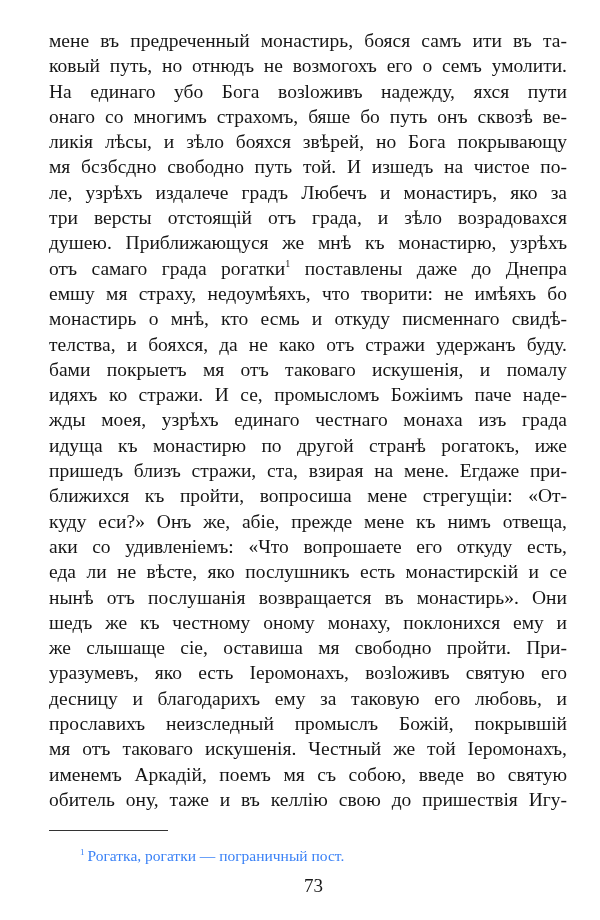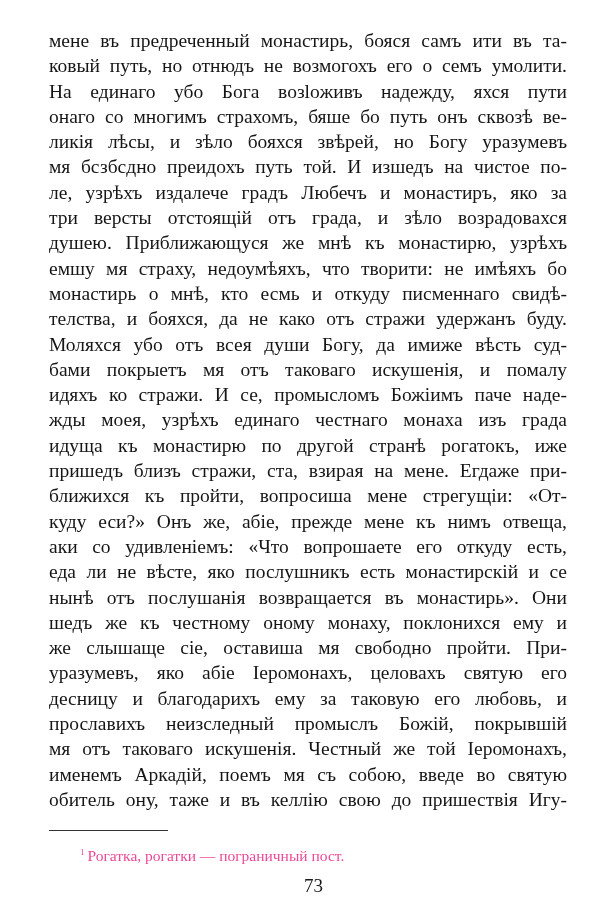--- a/index.html
+++ b/index.html
@@ -5,54 +5,54 @@
   html, body { margin: 0; padding: 0; background: #ffffff; }
   body { width: 600px; height: 920px; position: relative; overflow: hidden;
          font-family: "Liberation Serif", "DejaVu Serif", serif; color: #161616; }
   .page { position: absolute; left: 49px; top: 28px; width: 518px; }
   .line { display: block; height: 25.3px; line-height: 25.3px; font-size: 19.5px;
           text-align: justify; text-align-last: justify; white-space: nowrap; }
   .line.last { text-align-last: justify; }
   .line span.t { display: inline-block; width: 100%; text-align: justify; text-align-last: justify; white-space: normal; }
   sup.fnref { font-size: 10px; vertical-align: 8px; line-height: 0; }
   .rule { position: absolute; left: 49px; top: 830px; width: 119px; height: 0; border-top: 1px solid #333; }
-  .footnote { position: absolute; left: 80px; top: 842px; font-size: 15.5px; line-height: 20px; color: #ec4899; text-align: center; }
+  .footnote { position: absolute; left: 80px; top: 842px; font-size: 15.5px; line-height: 20px; color: #3b82f6; text-align: center; }
   .footnote sup { font-size: 9px; vertical-align: 6px; margin-right: 3px; }
   .pagenum { position: absolute; left: 16px; width: 595px; top: 875px; text-align: center; font-size: 19px; color: #1a1a1a; }
 </style>
 </head>
 <body>
 
 <div class="page">
   <div class="line"><span class="t">мене въ предреченный монастирь, бояся самъ ити въ та-</span></div>
   <div class="line"><span class="t">ковый путь, но отнюдъ не возмогохъ его о семъ умолити.</span></div>
   <div class="line"><span class="t">На единаго убо Бога возloживъ надежду, яхся пути</span></div>
   <div class="line"><span class="t">онаго со многимъ страхомъ, бяше бо путь онъ сквозѣ ве-</span></div>
-  <div class="line"><span class="t">ликія лѣсы, и зѣло бояхся звѣрей, но Богу уразумевъ</span></div>
-  <div class="line"><span class="t">мя бсзбсдно преидохъ путь той. И изшедъ на чистое по-</span></div>
+  <div class="line"><span class="t">ликія лѣсы, и зѣло бояхся звѣрей, но Бога покрывающу</span></div>
+  <div class="line"><span class="t">мя бсзбсдно свободно путь той. И изшедъ на чистое по-</span></div>
   <div class="line"><span class="t">ле, узрѣхъ издалече градъ Любечъ и монастиръ, яко за</span></div>
   <div class="line"><span class="t">три версты отстоящій отъ града, и зѣло возрадовахся</span></div>
   <div class="line"><span class="t">душею. Приближающуся же мнѣ къ монастирю, узрѣхъ</span></div>
+  <div class="line"><span class="t"><span>отъ самаго града рогатки</span><sup class="fnref">1</sup> <span>поставлены даже до Днепра</span></span></div>
   <div class="line"><span class="t">емшу мя страху, недоумѣяхъ, что творити: не имѣяхъ бо</span></div>
   <div class="line"><span class="t">монастирь о мнѣ, кто есмь и откуду писменнаго свидѣ-</span></div>
   <div class="line"><span class="t">телства, и бояхся, да не како отъ стражи удержанъ буду.</span></div>
-  <div class="line"><span class="t">Моляхся убо отъ всея души Богу, да имиже вѣсть суд-</span></div>
   <div class="line"><span class="t">бами покрыетъ мя отъ таковаго искушенія, и помалу</span></div>
   <div class="line"><span class="t">идяхъ ко стражи. И се, промысломъ Божіимъ паче наде-</span></div>
   <div class="line"><span class="t">жды моея, узрѣхъ единаго честнаго монаха изъ града</span></div>
   <div class="line"><span class="t">идуща къ монастирю по другой странѣ рогатокъ, иже</span></div>
   <div class="line"><span class="t">пришедъ близъ стражи, ста, взирая на мене. Егдаже при-</span></div>
   <div class="line"><span class="t">ближихся къ пройти, вопросиша мене стрегущіи: «От-</span></div>
   <div class="line"><span class="t">куду еси?» Онъ же, абіе, прежде мене къ нимъ отвеща,</span></div>
   <div class="line"><span class="t">аки со удивленіемъ: «Что вопрошаете его откуду есть,</span></div>
   <div class="line"><span class="t">еда ли не вѣсте, яко послушникъ есть монастирскій и се</span></div>
   <div class="line"><span class="t">нынѣ отъ послушанія возвращается въ монастирь». Они</span></div>
   <div class="line"><span class="t">шедъ же къ честному оному монаху, поклонихся ему и</span></div>
   <div class="line"><span class="t">же слышаще сіе, оставиша мя свободно пройти. При-</span></div>
-  <div class="line"><span class="t">уразумевъ, яко абіе Іеромонахъ, целовахъ святую его</span></div>
+  <div class="line"><span class="t">уразумевъ, яко есть Іеромонахъ, возloживъ святую его</span></div>
   <div class="line"><span class="t">десницу и благодарихъ ему за таковую его любовь, и</span></div>
   <div class="line"><span class="t">прославихъ неизследный промыслъ Божій, покрывшій</span></div>
   <div class="line"><span class="t">мя отъ таковаго искушенія. Честный же той Іеромонахъ,</span></div>
   <div class="line"><span class="t">именемъ Аркадій, поемъ мя съ собою, введе во святую</span></div>
   <div class="line last"><span class="t">обитель ону, таже и въ келлію свою до пришествія Игу-</span></div>
 </div>
 
 <div class="rule"></div>
 <div class="footnote"><sup>1</sup><span>Рогатка, рогатки — пограничный пост.</span></div>
 <div class="pagenum">73</div>

